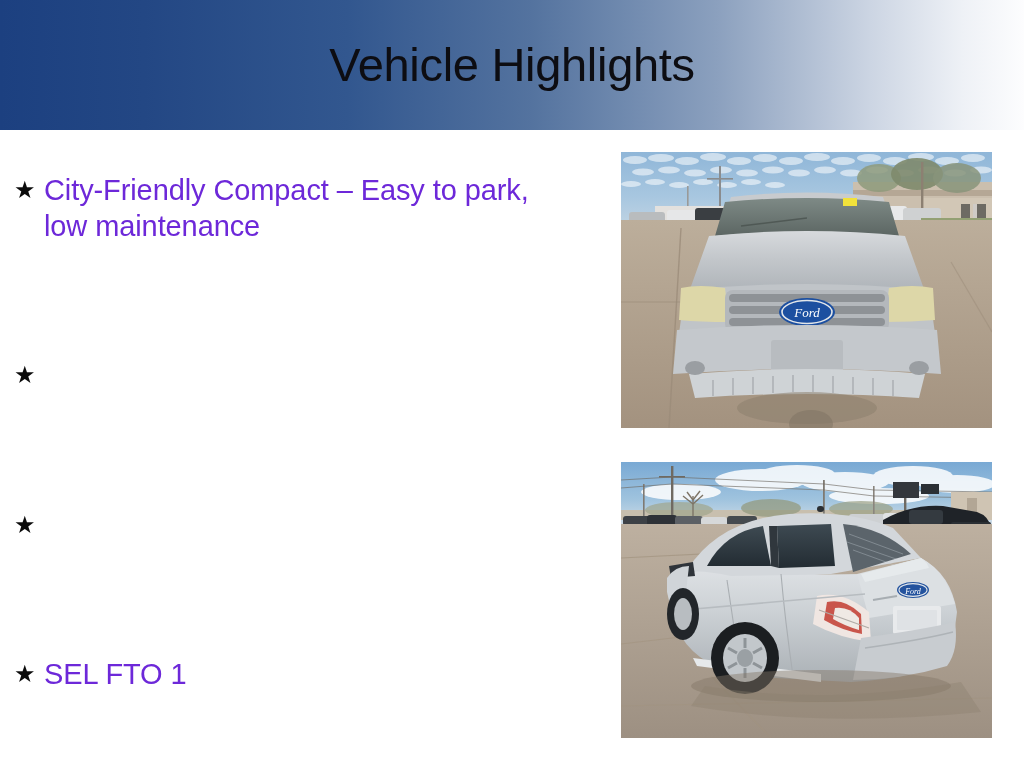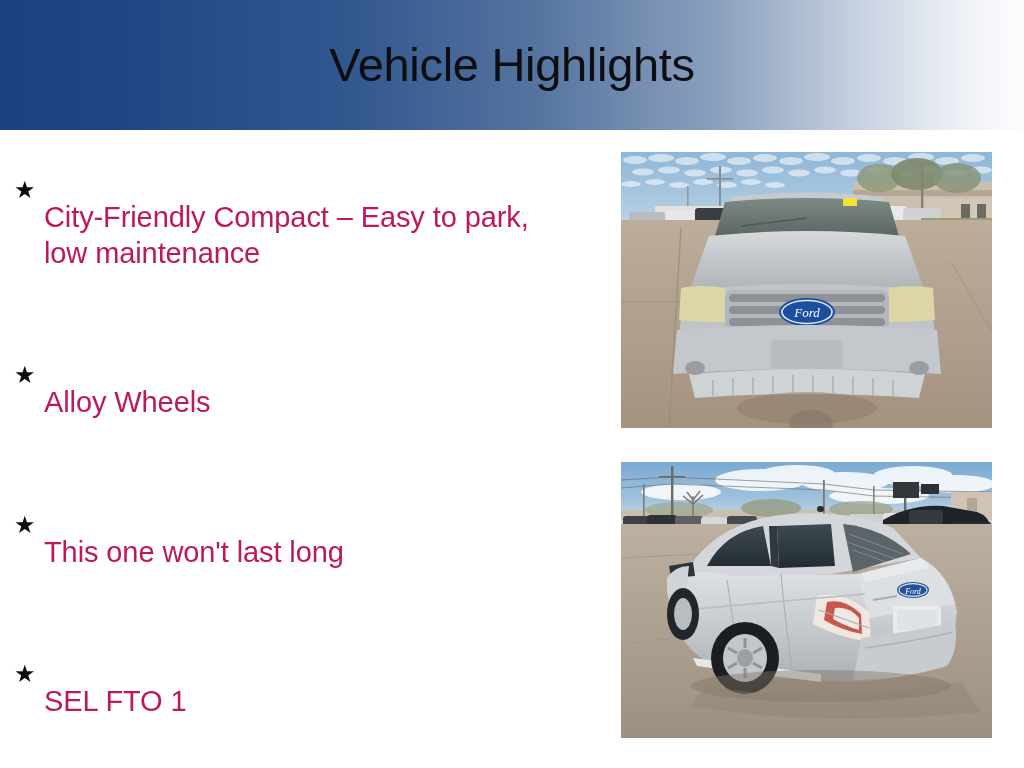--- a/index.html
+++ b/index.html
@@ -100,24 +100,23 @@
     color: #0b0b0b;
     text-align: left;
     user-select: none;
   }
   .bullet-text {
     flex: 1 1 auto;
     font-family: "Liberation Sans", sans-serif;
     font-size: 29px;
     line-height: 36px;
     font-weight: 400;
-    color: #be185d;
+    color: #6d28d9;
     letter-spacing: -0.1px;
     max-width: 490px;
-    margin-top: 27px;
   }
 
   
   .photo {
     position: absolute;
     overflow: hidden;
     background: #f9a8d4;
   }
   .photo-1 {
     left: 621px;
@@ -145,26 +144,24 @@
 
     <div class="bullets">
 
       <div class="bullet-row" data-idx="0">
         <span class="bullet-star">★</span>
         <span class="bullet-text">City-Friendly Compact – Easy to park, low maintenance</span>
       </div>
 
       <div class="bullet-row" data-idx="1">
         <span class="bullet-star">★</span>
-        <span class="bullet-text">Alloy Wheels</span>
       </div>
 
       <div class="bullet-row" data-idx="2">
         <span class="bullet-star">★</span>
-        <span class="bullet-text">This one won't last long</span>
       </div>
 
       <div class="bullet-row" data-idx="3">
         <span class="bullet-star">★</span>
         <span class="bullet-text">SEL FTO 1</span>
       </div>
 
     </div>
 
     <div class="photo photo-1" title="Front view of a silver Ford Taurus sedan parked on a dealership lot">

